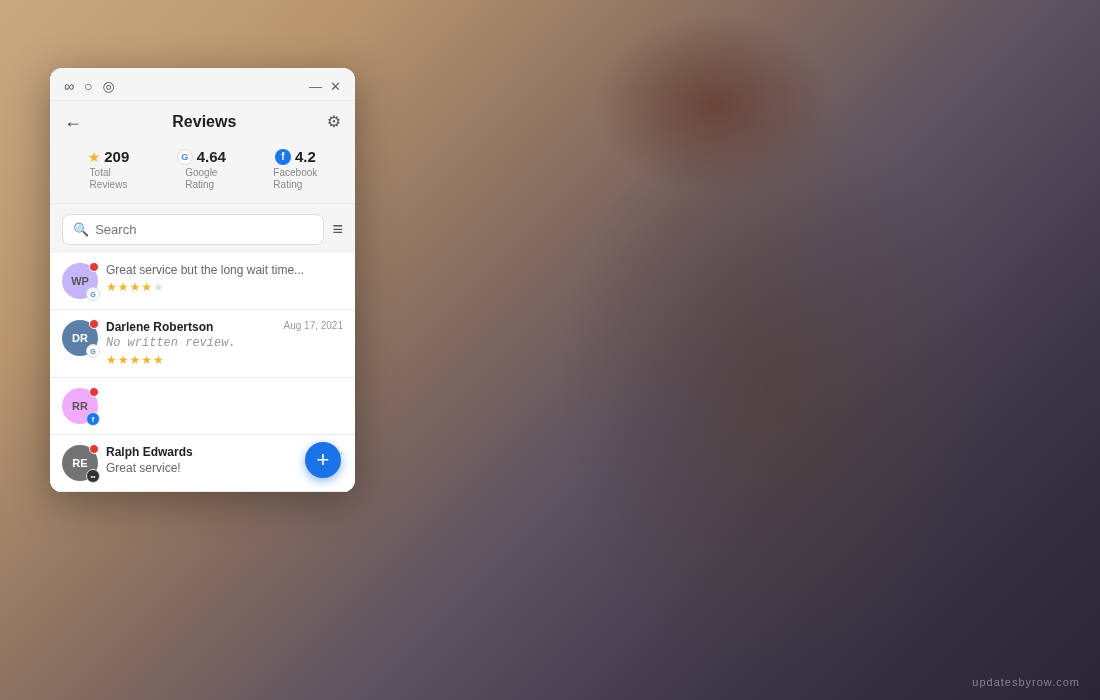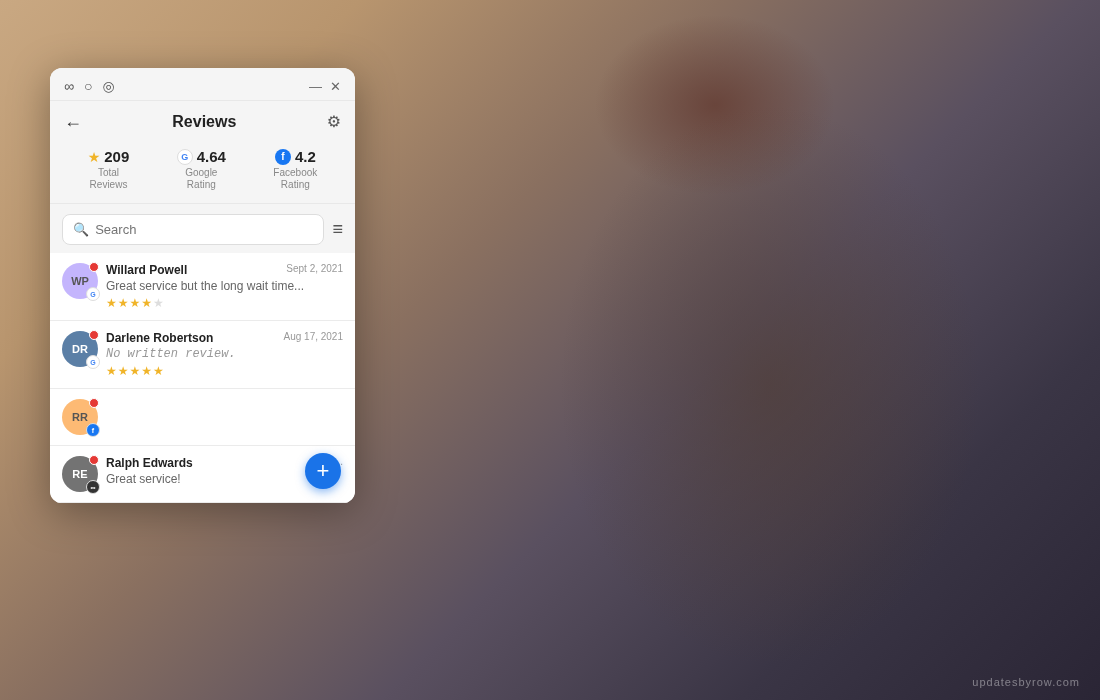--- a/index.html
+++ b/index.html
@@ -120,21 +120,21 @@
       gap: 4px;
     }
     .stat-number {
       font-size: 15px;
       font-weight: 700;
       color: #222;
     }
     .stat-label {
       font-size: 10px;
       color: #888;
-      text-align: center;
+      text-align: left;
       line-height: 1.2;
     }
     .star-icon { color: #f0b429; font-size: 14px; }
     .google-g {
       width: 16px;
       height: 16px;
       border-radius: 50%;
       background: white;
       border: 1px solid #ddd;
       display: flex;
@@ -317,21 +317,21 @@
       justify-content: center;
       cursor: pointer;
       box-shadow: 0 3px 10px rgba(26,115,232,0.5);
       z-index: 20;
       border: none;
       line-height: 1;
     }
     
     .av-wp { background: #c4b5fd; }
     .av-dr { background: #5b7fa6; color: white; }
-    .av-rr { background: #fdba74; }
+    .av-rr { background: #f0abfc; }
     .av-re { background: #737373; color: white; }
   </style>
 </head>
 <body>
 
 <div class="bg"></div>
 <div class="bg-overlay"></div>
 <span class="watermark">updatesbyrow.com</span>
 
 <div class="panel">
@@ -394,24 +394,20 @@
       <div class="avatar-wrap">
         <div class="avatar av-wp">
           <span>WP</span>
         </div>
         <div class="source-badge" style="background:white;">
           <span style="color:#4285f4;font-weight:700;font-size:7px;">G</span>
         </div>
         <div style="position:absolute;top:-1px;right:-1px;width:10px;height:10px;border-radius:50%;background:#e53935;border:1px solid white;"></div>
       </div>
       <div class="review-content">
-        <div class="review-header">
-          <span class="reviewer-name">Willard Powell</span>
-          <span class="review-date">Sept 2, 2021</span>
-        </div>
         <div class="review-text">Great service but the long wait time...</div>
         <div class="stars">
           <span class="star-filled">★</span>
           <span class="star-filled">★</span>
           <span class="star-filled">★</span>
           <span class="star-filled">★</span>
           <span class="star-empty">★</span>
         </div>
       </div>
     </div>

